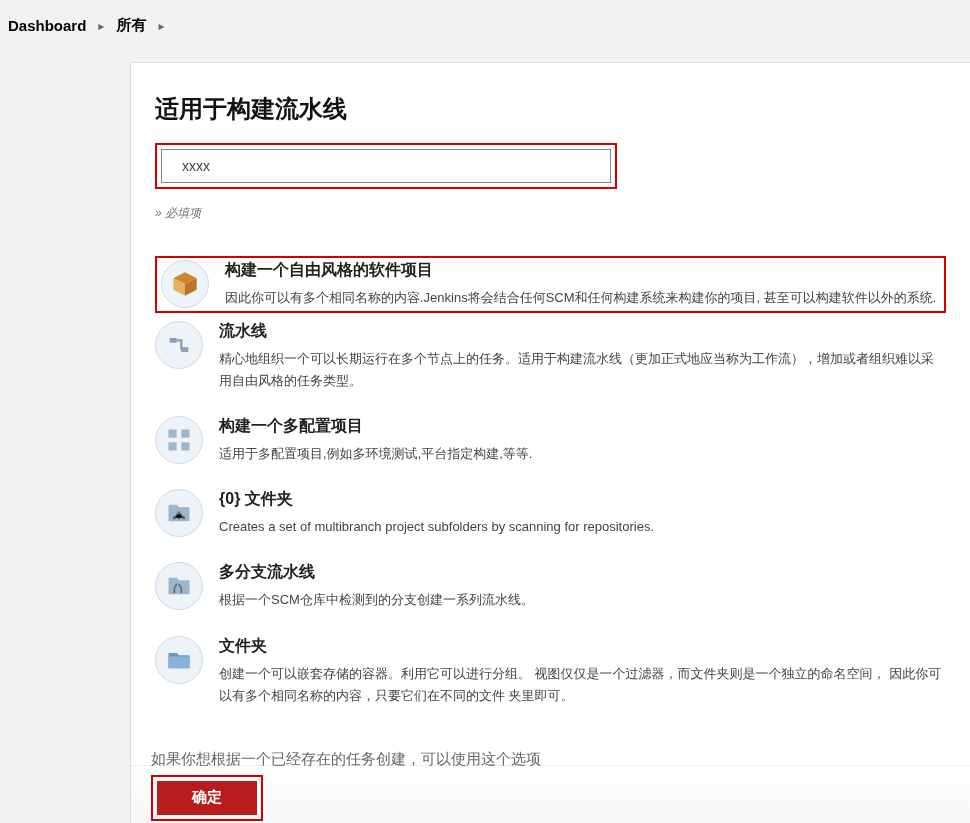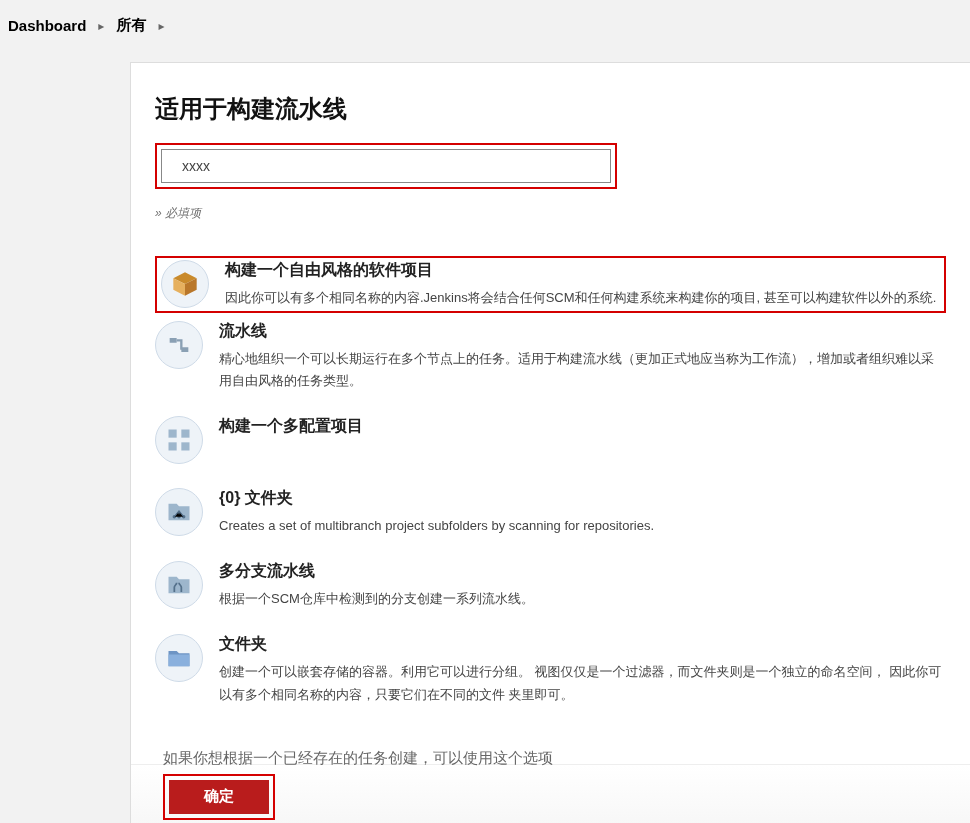--- a/index.html
+++ b/index.html
@@ -22,21 +22,21 @@
 
   .type-item { display:flex; align-items:flex-start; gap:16px; padding:8px 0 16px 0; cursor:pointer; }
   .type-icon { width:48px; height:48px; flex:0 0 48px; border-radius:50%; background:#eef3f8; border:1px solid #cfdbe8; display:flex; align-items:center; justify-content:center; }
   .type-icon svg { width:28px; height:28px; }
   .type-text { flex:1; }
   .type-title { font-size:16px; font-weight:700; color:#222; margin-bottom:6px; }
   .type-desc { font-size:13px; color:#444; line-height:1.7; }
 
   .redbox-type { border:2px solid #d40000; padding:2px 4px; }
 
-  .copy-row { position:absolute; left:24px; bottom:22px; right:0; }
+  .copy-row { position:absolute; left:12px; bottom:22px; right:0; }
   .copy-text { color:#666; font-size:15px; margin-bottom:6px; padding-left:8px; }
 
   .ok-wrap { border:2px solid #d40000; display:inline-block; padding:4px; margin-left:8px; }
   .ok-btn { background:#b91c1c; color:#fff; border:none; width:100px; height:34px; font-size:15px; font-weight:700; cursor:pointer; }
 
   
   .grey-strip { position:absolute; left:0; right:0; bottom:0; height:78px; background:linear-gradient(#fff, #f5f5f5); border-top:1px solid #eee; }
 </style>
 </head>
 <body>
@@ -91,20 +91,21 @@
       <div class="type-icon">
         <svg viewBox="0 0 24 24">
             <rect x="3" y="3" width="7" height="7" fill="#9db6cc"></rect>
             <rect x="14" y="3" width="7" height="7" fill="#9db6cc"></rect>
             <rect x="3" y="14" width="7" height="7" fill="#9db6cc"></rect>
             <rect x="14" y="14" width="7" height="7" fill="#9db6cc"></rect>
           </svg>
       </div>
       <div class="type-text">
         <div class="type-title">构建一个多配置项目</div>
+        <div class="type-desc">适用于多配置项目,例如多环境测试,平台指定构建,等等.</div>
       </div>
     </div>
 
     <div class="type-item">
       <div class="type-icon">
         <svg viewBox="0 0 24 24">
             <path fill="#9db6cc" d="M3 5h7l2 2h9v12H3z"></path>
             <circle cx="8" cy="16" r="1.5" fill="#54708a"></circle>
             <circle cx="12" cy="16" r="1.5" fill="#54708a"></circle>
             <circle cx="16" cy="16" r="1.5" fill="#54708a"></circle>

